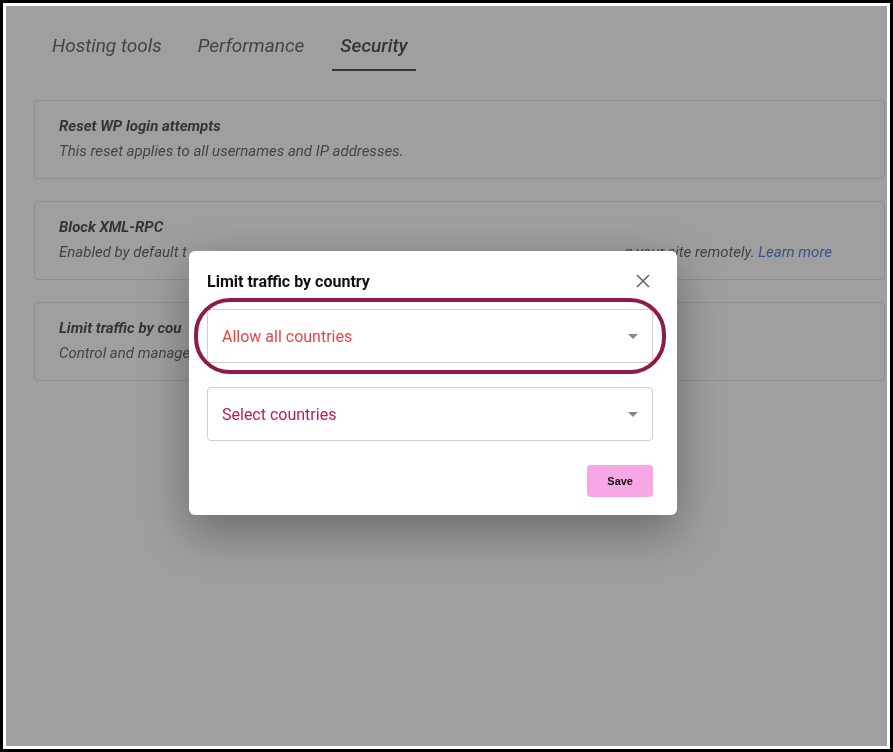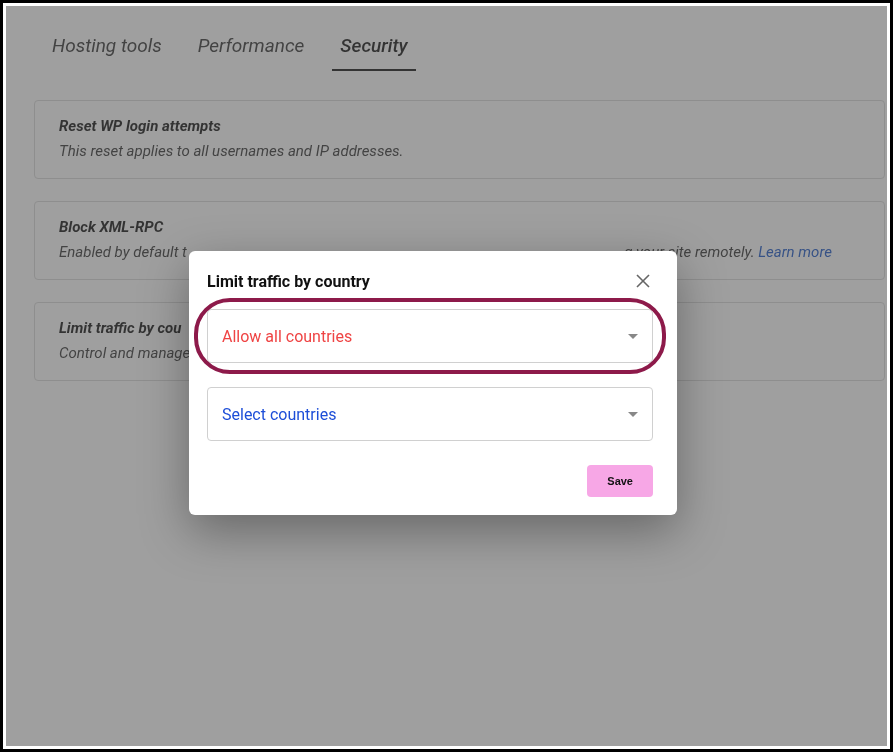--- a/index.html
+++ b/index.html
@@ -20,21 +20,21 @@
 
     .modal { position: absolute; left: 186px; top: 248px; width: 488px; background: #fff; border-radius: 6px; box-shadow: 0 16px 48px rgba(0,0,0,0.35); padding: 20px 24px 18px 18px; }
     .modal-header { display: flex; align-items: center; justify-content: space-between; margin-bottom: 18px; }
     .modal-title { font-size: 16px; font-weight: 700; color: #111; }
     .close-btn { width: 20px; height: 20px; display: flex; align-items: center; justify-content: center; background: none; border: none; cursor: pointer; color: #666; }
     .close-btn svg { width: 16px; height: 16px; }
 
     .select-field { position: relative; width: 100%; height: 54px; border: 1px solid #d0d0d0; border-radius: 4px; display: flex; align-items: center; justify-content: space-between; padding: 0 14px; background: #fff; cursor: pointer; margin-bottom: 24px; }
     .select-field:last-of-type { margin-bottom: 28px; }
     .select-label { font-size: 16px; color: #ef4444; }
-    .select-placeholder { font-size: 16px; color: #1d4ed8; }
+    .select-placeholder { font-size: 16px; color: #be185d; }
     .caret { width: 0; height: 0; border-left: 5px solid transparent; border-right: 5px solid transparent; border-top: 5px solid #888; }
 
     .highlight-ring { position: absolute; left: -14px; top: -12px; width: calc(100% + 28px); height: calc(100% + 24px); border: 4px solid #8d1a4a; border-radius: 36px; pointer-events: none; }
 
     .modal-footer { display: flex; justify-content: flex-end; }
     .save-btn { background: #f7a7e6; border: none; border-radius: 4px; padding: 10px 20px; font-size: 11px; font-weight: 600; color: #111; cursor: pointer; }
   </style>
 </head>
 <body>
 

